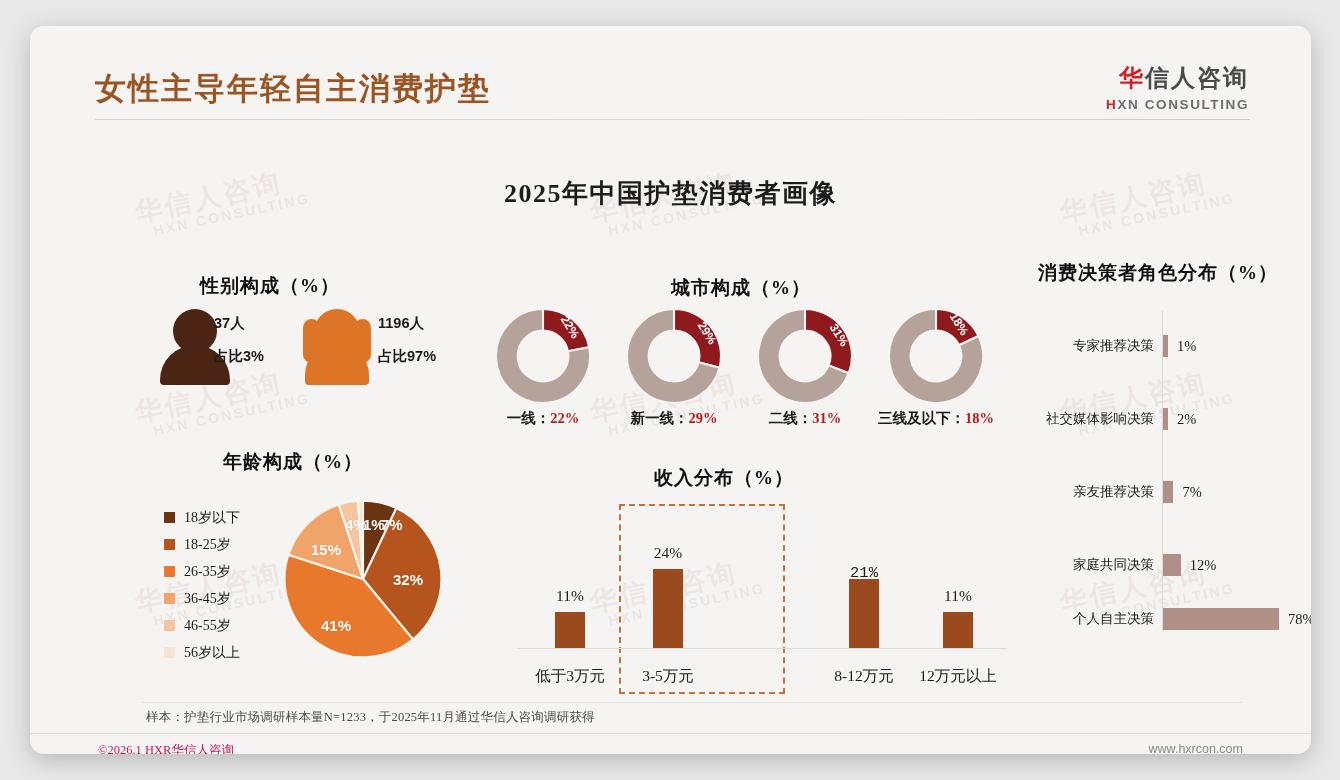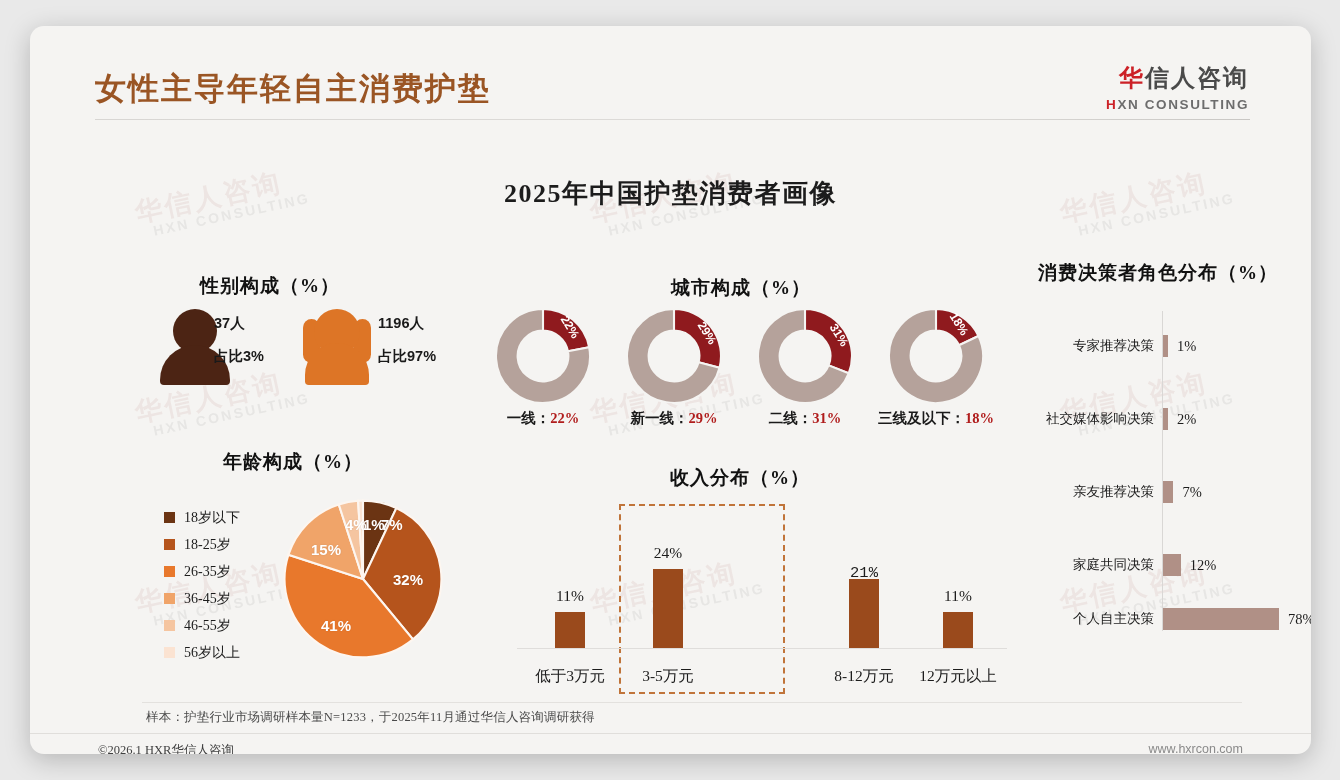--- a/index.html
+++ b/index.html
@@ -105,21 +105,21 @@
   .donut-wrap { position: absolute; z-index: 3; }
   .donut { position: relative; width: 94px; height: 94px; }
   .donut-val { position: absolute; font-size: 12px; font-weight: 700; color: #fff;
                transform: rotate(58deg); }
   .donut-cap { position: absolute; top: 100px; left: 50%; transform: translateX(-50%);
                font-size: 14.5px; font-weight: 700; color: #1a1a1a; white-space: nowrap;
                font-family: "Liberation Serif","DejaVu Serif",serif; }
   .donut-cap .pct { color: #b01c1c; }
 
   
-  #income-title { left: 640px; top: 439px; }
+  #income-title { left: 624px; top: 439px; }
   #income-chart { position: absolute; left: 487px; top: 472px; width: 490px; height: 195px; z-index: 3; }
   #income-base { position: absolute; left: 0; bottom: 44px; width: 100%; height: 1px; background: #dfdddb; }
   .ib-col { position: absolute; bottom: 0; width: 96px; text-align: center; }
   .ib-bar { position: absolute; bottom: 45px; left: 50%; transform: translateX(-50%);
             width: 30px; background: #9a4a1c; }
   .ib-val { position: absolute; left: 50%; transform: translateX(-50%);
             font-size: 15.5px; color: #1c1c1c; white-space: nowrap;
             font-family: "Liberation Serif","DejaVu Serif",serif;}
   .ib-cat { position: absolute; bottom: 6px; left: 50%; transform: translateX(-50%);
             font-size: 15.5px; color: #1c1c1c; white-space: nowrap;
@@ -142,21 +142,21 @@
   .rb-val { position: absolute; top: 50%; transform: translateY(-50%);
             font-size: 14.5px; color: #1c1c1c; white-space: nowrap;
             font-family: "Liberation Serif","DejaVu Serif",serif; }
 
   
   #note-rule { position: absolute; left: 112px; top: 676px; width: 1100px; height: 1px; background: #e3e1de; z-index: 3;}
   #note { position: absolute; left: 116px; top: 683px; font-size: 12.5px; color: #4a4a4a;
           letter-spacing: .2px; z-index: 3;
           font-family: "Liberation Serif","DejaVu Serif",serif; }
   #foot-rule { position: absolute; left: 0; top: 707px; width: 100%; height: 1px; background: #e0dedb; z-index: 3;}
-  #copyright { position: absolute; left: 68px; top: 716px; font-size: 12.5px; color: #404040; z-index: 3;
+  #copyright { position: absolute; left: 68px; top: 716px; font-size: 12.5px; color: #be185d; z-index: 3;
                font-family: "Liberation Serif","DejaVu Serif",serif;}
   #website { position: absolute; right: 68px; top: 716px; font-size: 12.5px; color: #8a8a8a; z-index: 3; }
 </style>
 </head>
 <body>
 
 <div id="card">
 
   <div id="wm-layer">
       <div class="wm" style="left: 105px; top: 155px;">

